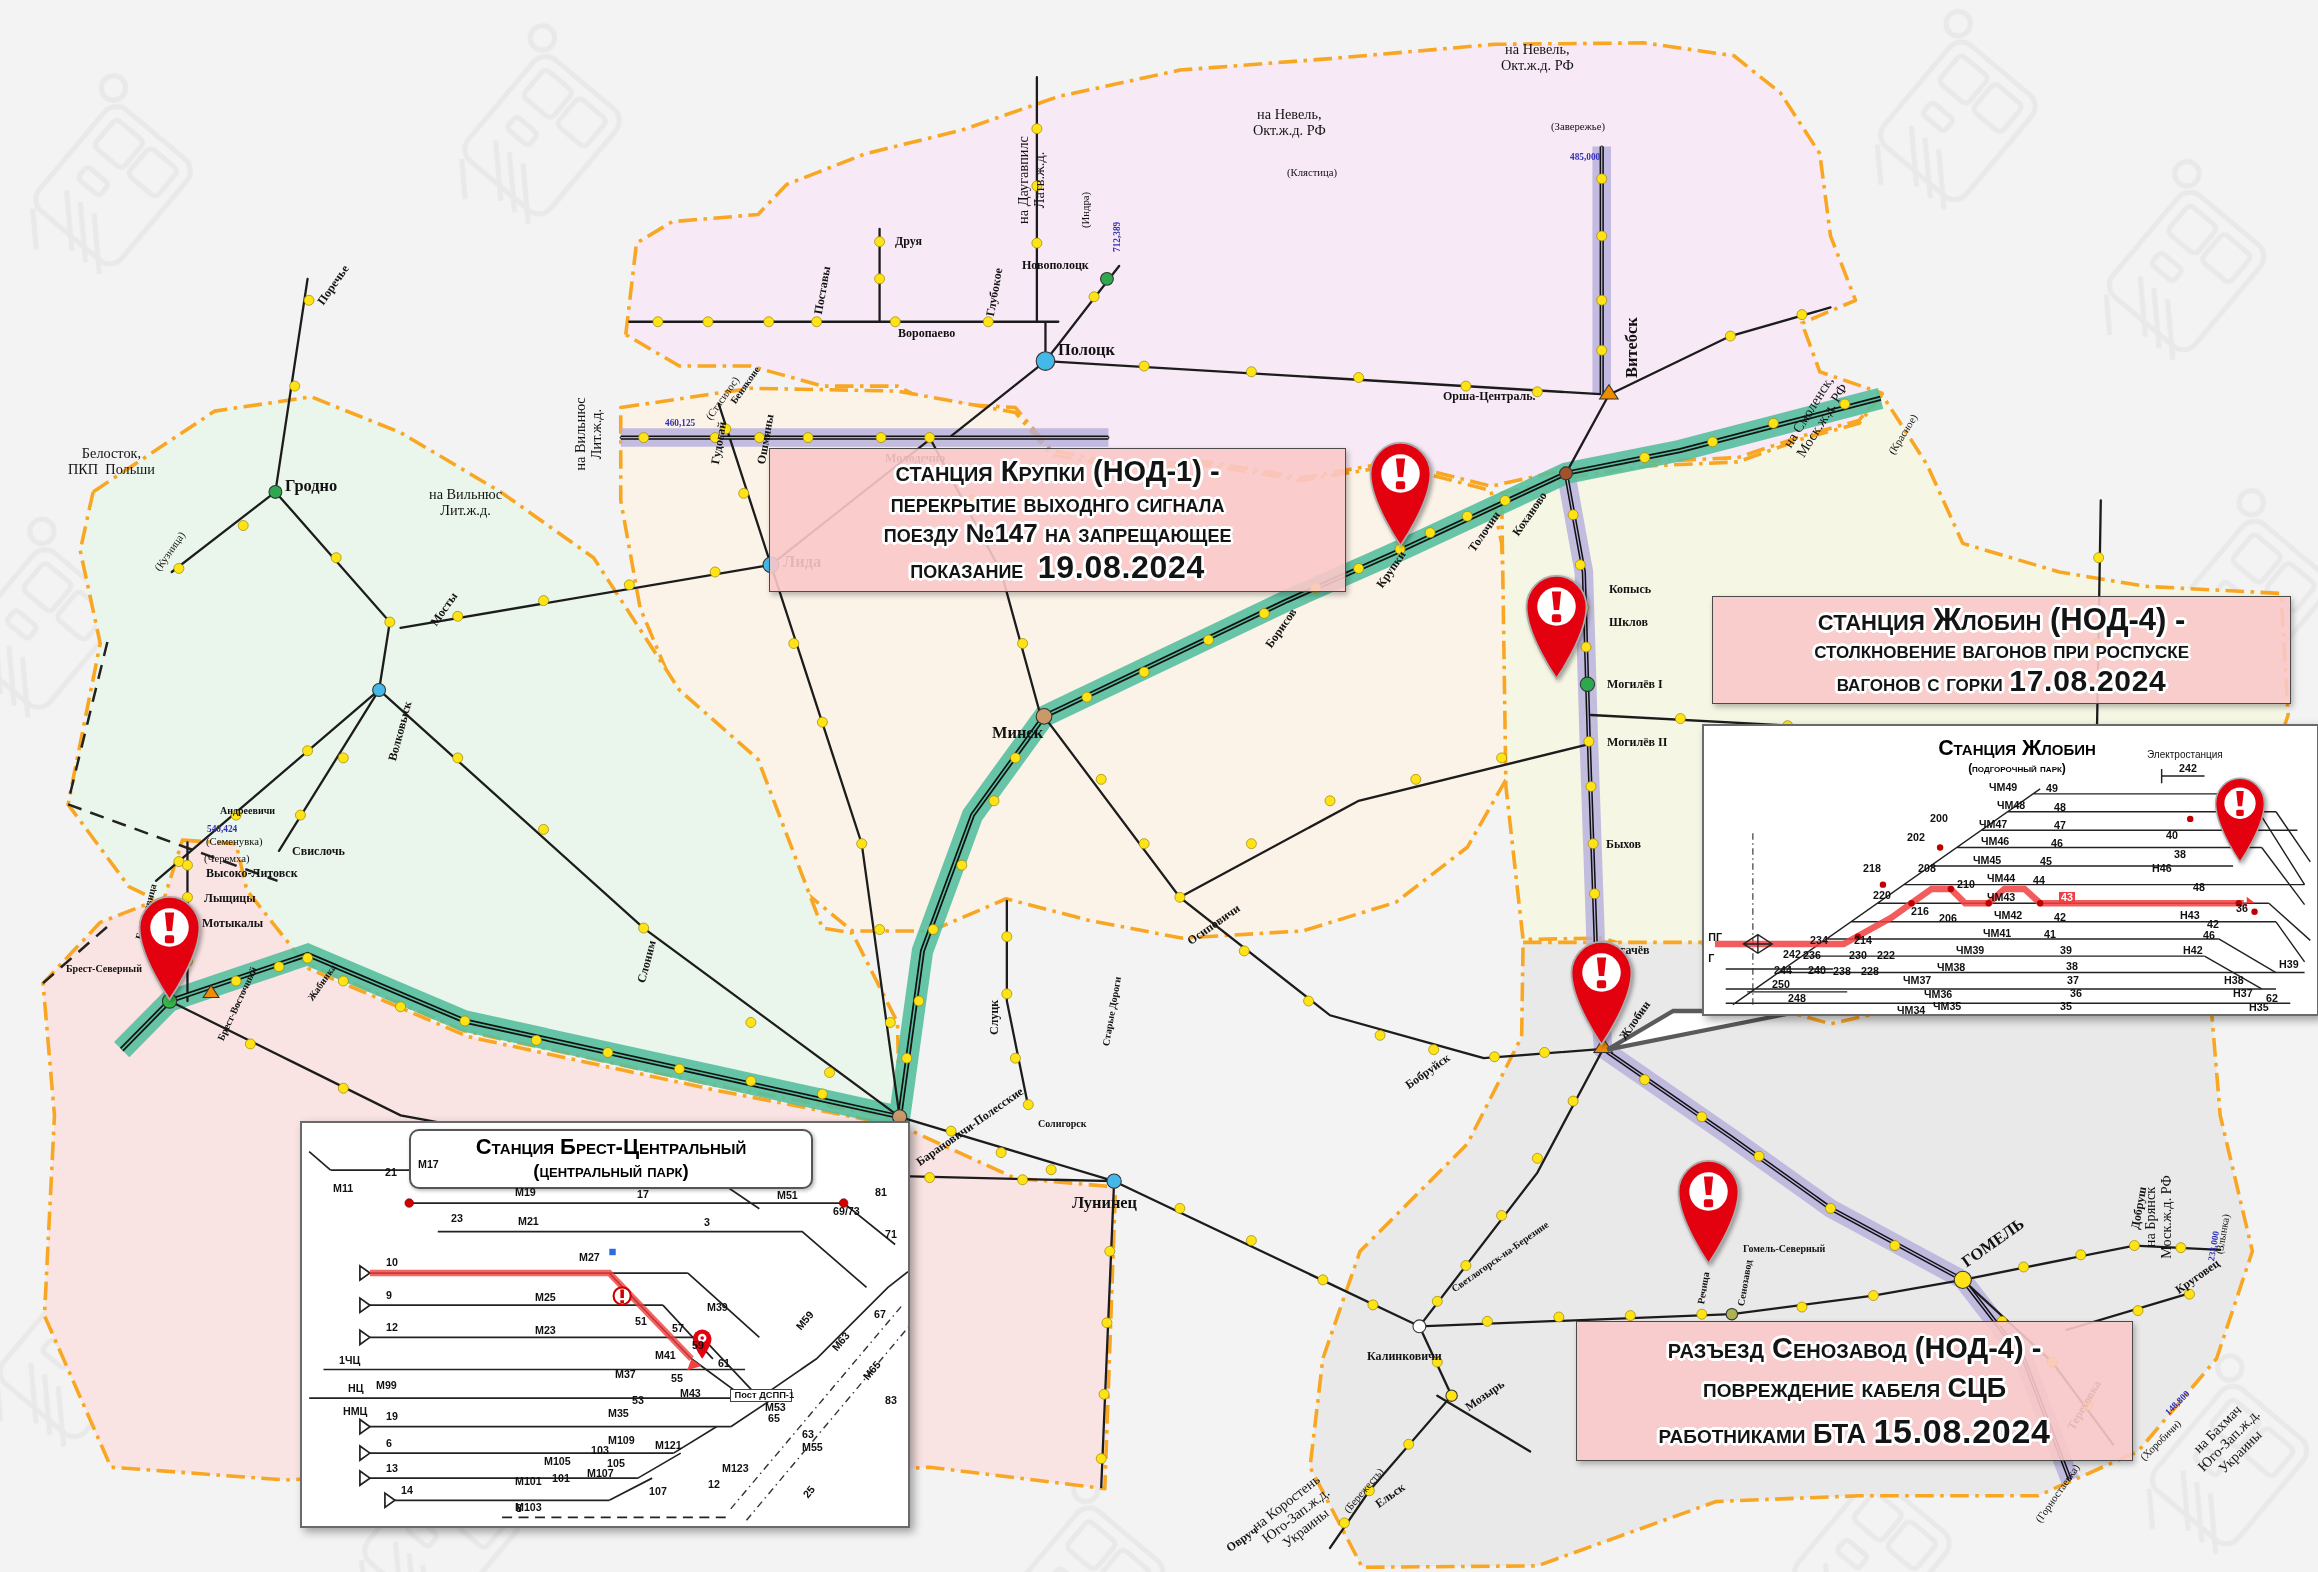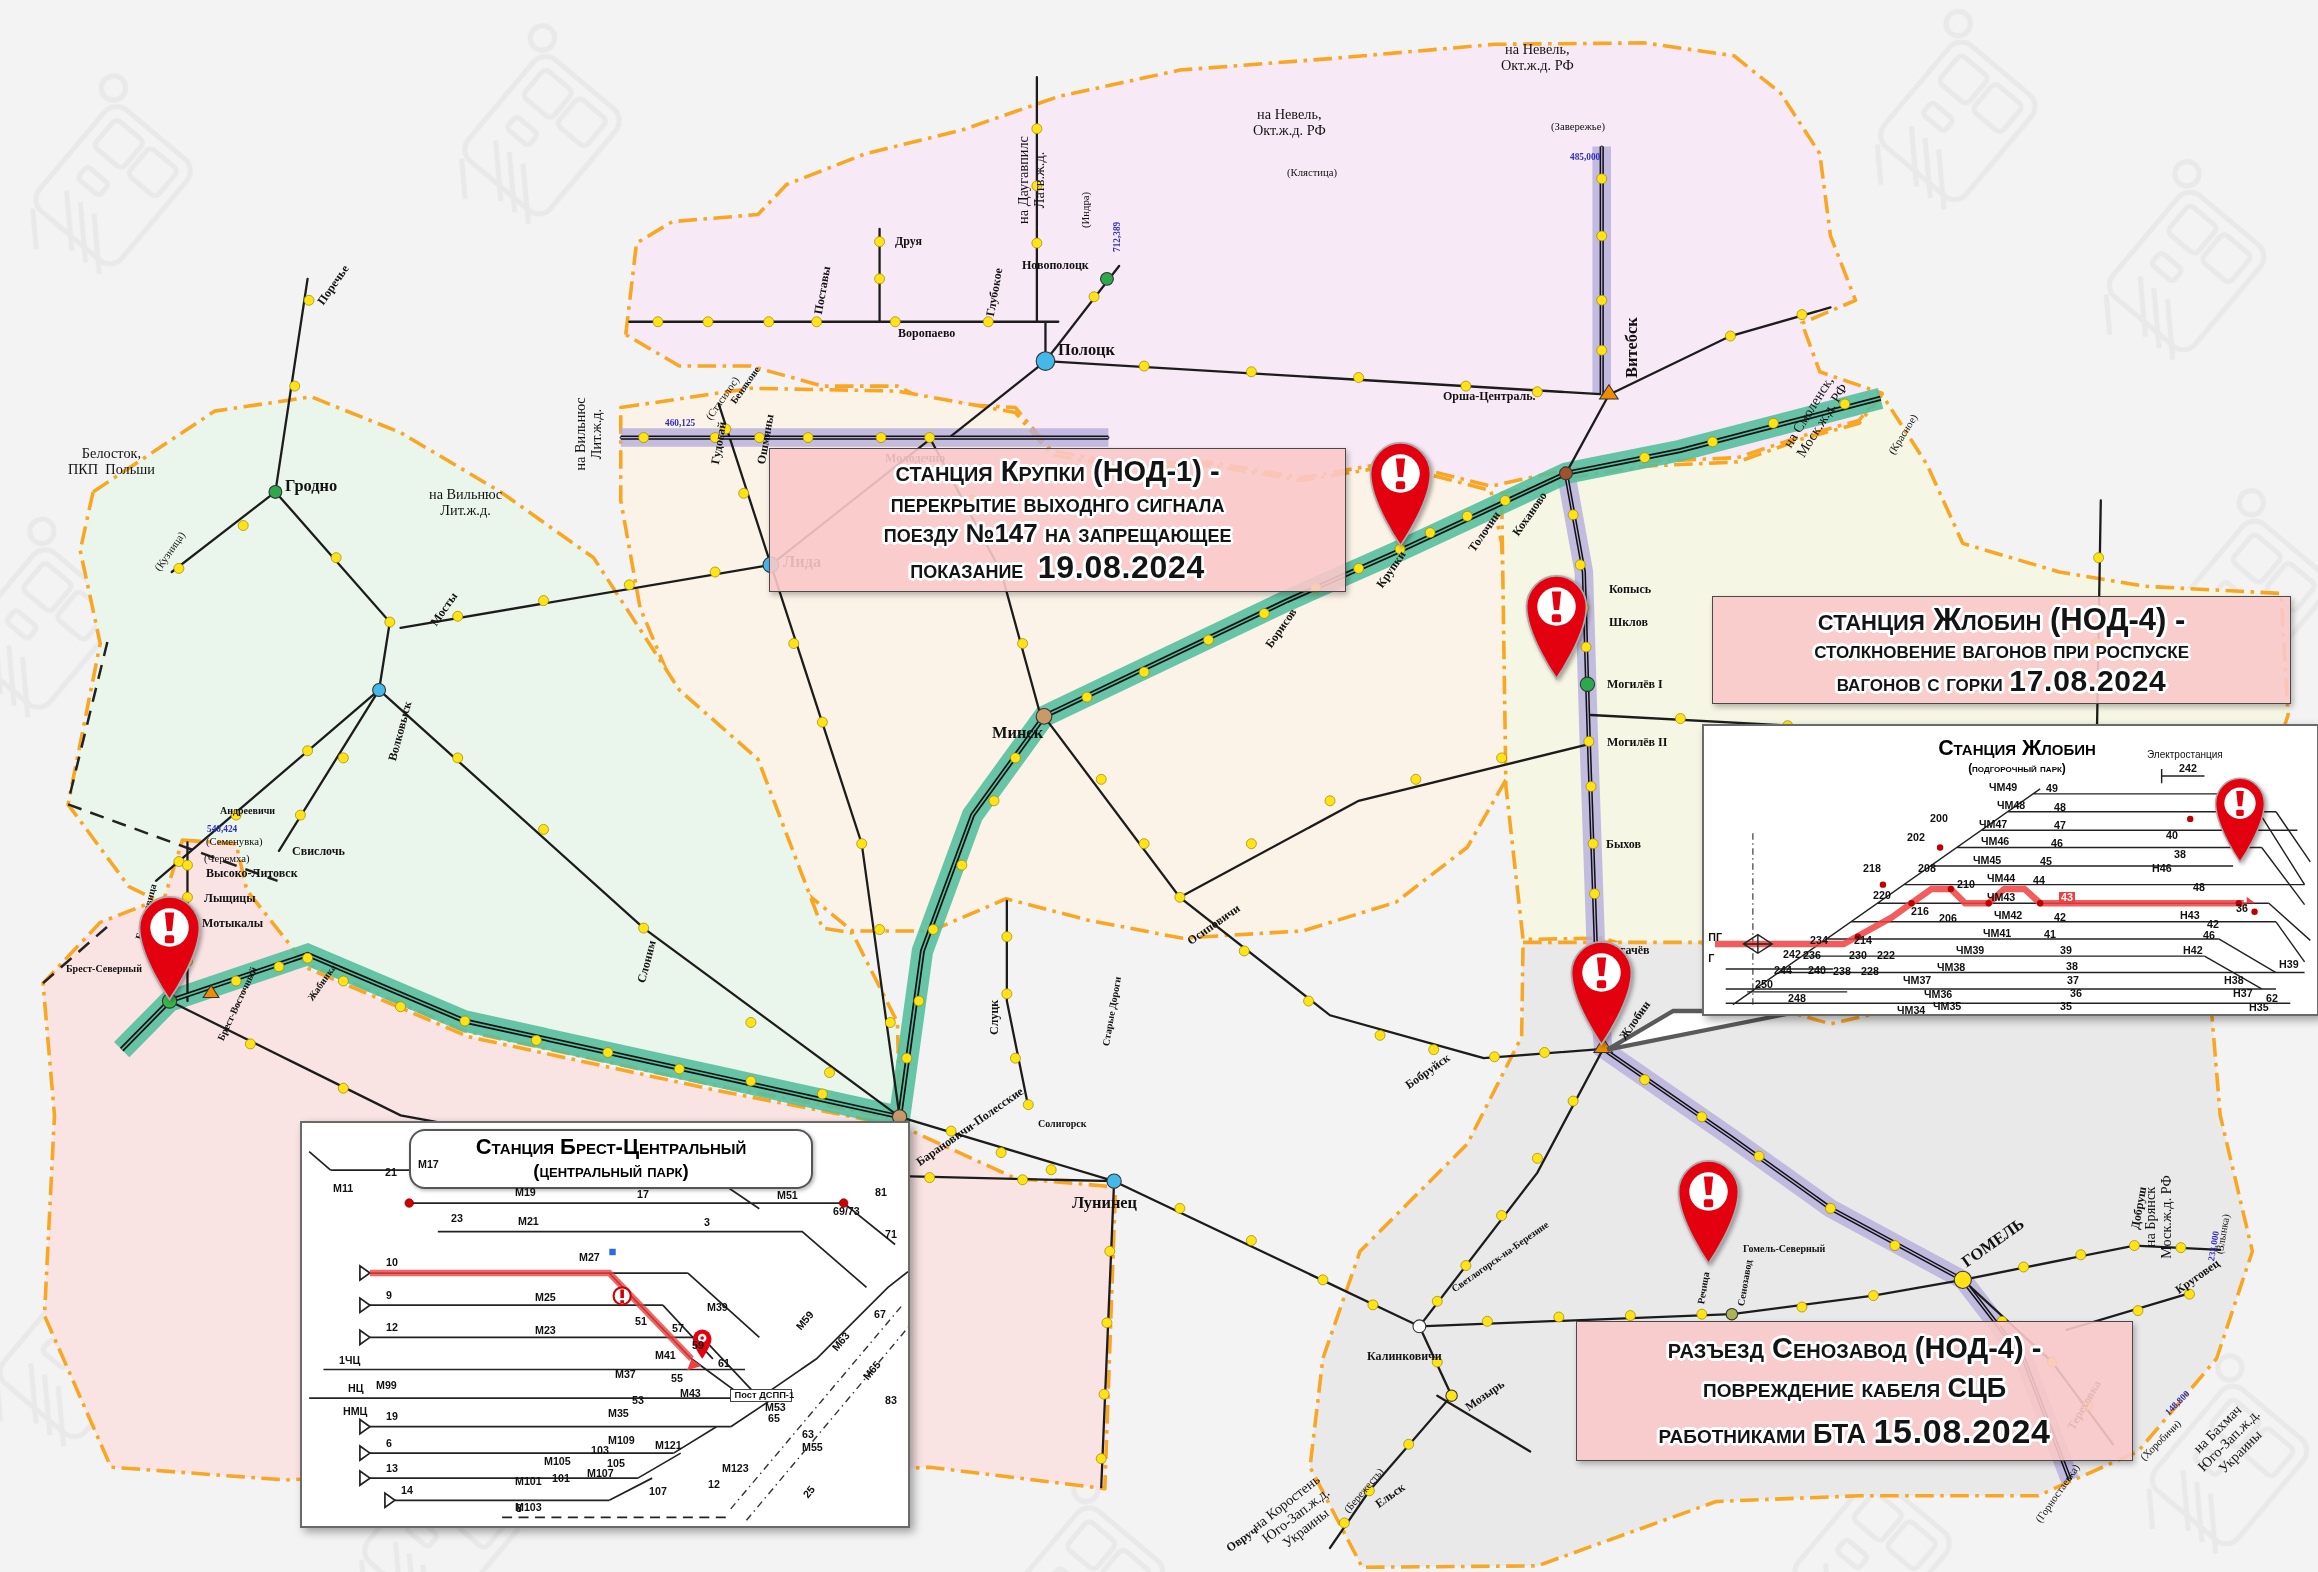--- a/index.html
+++ b/index.html
@@ -28,21 +28,21 @@
   .c-brest{left:313px;top:967px;width:583px;height:137px}
   .c-senozavod{left:1576px;top:1321px;width:541px;height:127px}
   .c-senozavod .l{font-size:27px}.c-senozavod .d{font-size:34px}
   
   .pin{position:absolute;width:69px;height:107px;filter:drop-shadow(2.1px 2.9px 2.1px rgba(0,0,0,.35));z-index:40}
   
   .inset{position:absolute;background:#fff;border:2.9px solid #6a6a6a;box-shadow:3.6px 4.3px 8.6px rgba(0,0,0,.35);z-index:20}
   .inset svg{position:absolute;left:0;top:0}
   .il{position:absolute;white-space:pre;font:bold 10.7px "Liberation Sans",sans-serif;color:#111;transform-origin:0 0;line-height:1.02}
   .il.box{border:1.4px solid #444;background:#fff;padding:0.7px 3.6px;font-size:9.3px;text-align:center}
-  .tbox{position:absolute;left:107px;top:5.7px;width:400px;border:2.1px solid #555;border-radius:16px;background:#fff;
+  .tbox{position:absolute;left:107px;top:5.7px;width:400px;border:2.1px solid #555;border-radius:10px;background:#fff;
     text-align:center;padding:3.6px 0 5px;font-family:"Liberation Sans",sans-serif;font-variant:small-caps;box-shadow:1.4px 1.4px 3.6px rgba(0,0,0,.25)}
   .tbox .t1{font-size:22px;font-weight:800}
   .tbox .t2{font-size:18.6px;font-weight:800}
   .ztitle{position:absolute;left:127px;top:10px;width:372px;text-align:center;font-family:"Liberation Sans",sans-serif;font-variant:small-caps}
   .ztitle .t1{font-size:21.4px;font-weight:800}
   .ztitle .t2{font-size:12px;font-weight:800}
 </style>
 </head>
 <body>
 
@@ -623,21 +623,21 @@
   <div class="il" style="left:106px;top:209px">234</div>
   <div class="il" style="left:79px;top:223px">242</div>
   <div class="il" style="left:99px;top:224px">236</div>
   <div class="il" style="left:70px;top:239px">244</div>
   <div class="il" style="left:104px;top:239px">240</div>
   <div class="il" style="left:129px;top:240px">238</div>
   <div class="il" style="left:145px;top:224px">230</div>
   <div class="il" style="left:157px;top:240px">228</div>
   <div class="il" style="left:173px;top:224px">222</div>
   <div class="il" style="left:150px;top:209px">214</div>
-  <div class="il" style="left:51px;top:253px">250</div>
+  <div class="il" style="left:68px;top:253px">250</div>
   <div class="il" style="left:84px;top:267px">248</div>
   <div class="il" style="left:462px;top:104px">40</div>
   <div class="il" style="left:470px;top:123px">38</div>
   <div class="il" style="left:448px;top:137px">Н46</div>
   <div class="il" style="left:489px;top:156px">48</div>
   <div class="il" style="left:503px;top:193px">42</div>
   <div class="il" style="left:532px;top:177px">36</div>
   <div class="il" style="left:476px;top:184px">Н43</div>
   <div class="il" style="left:499px;top:204px">46</div>
   <div class="il" style="left:479px;top:219px">Н42</div>

